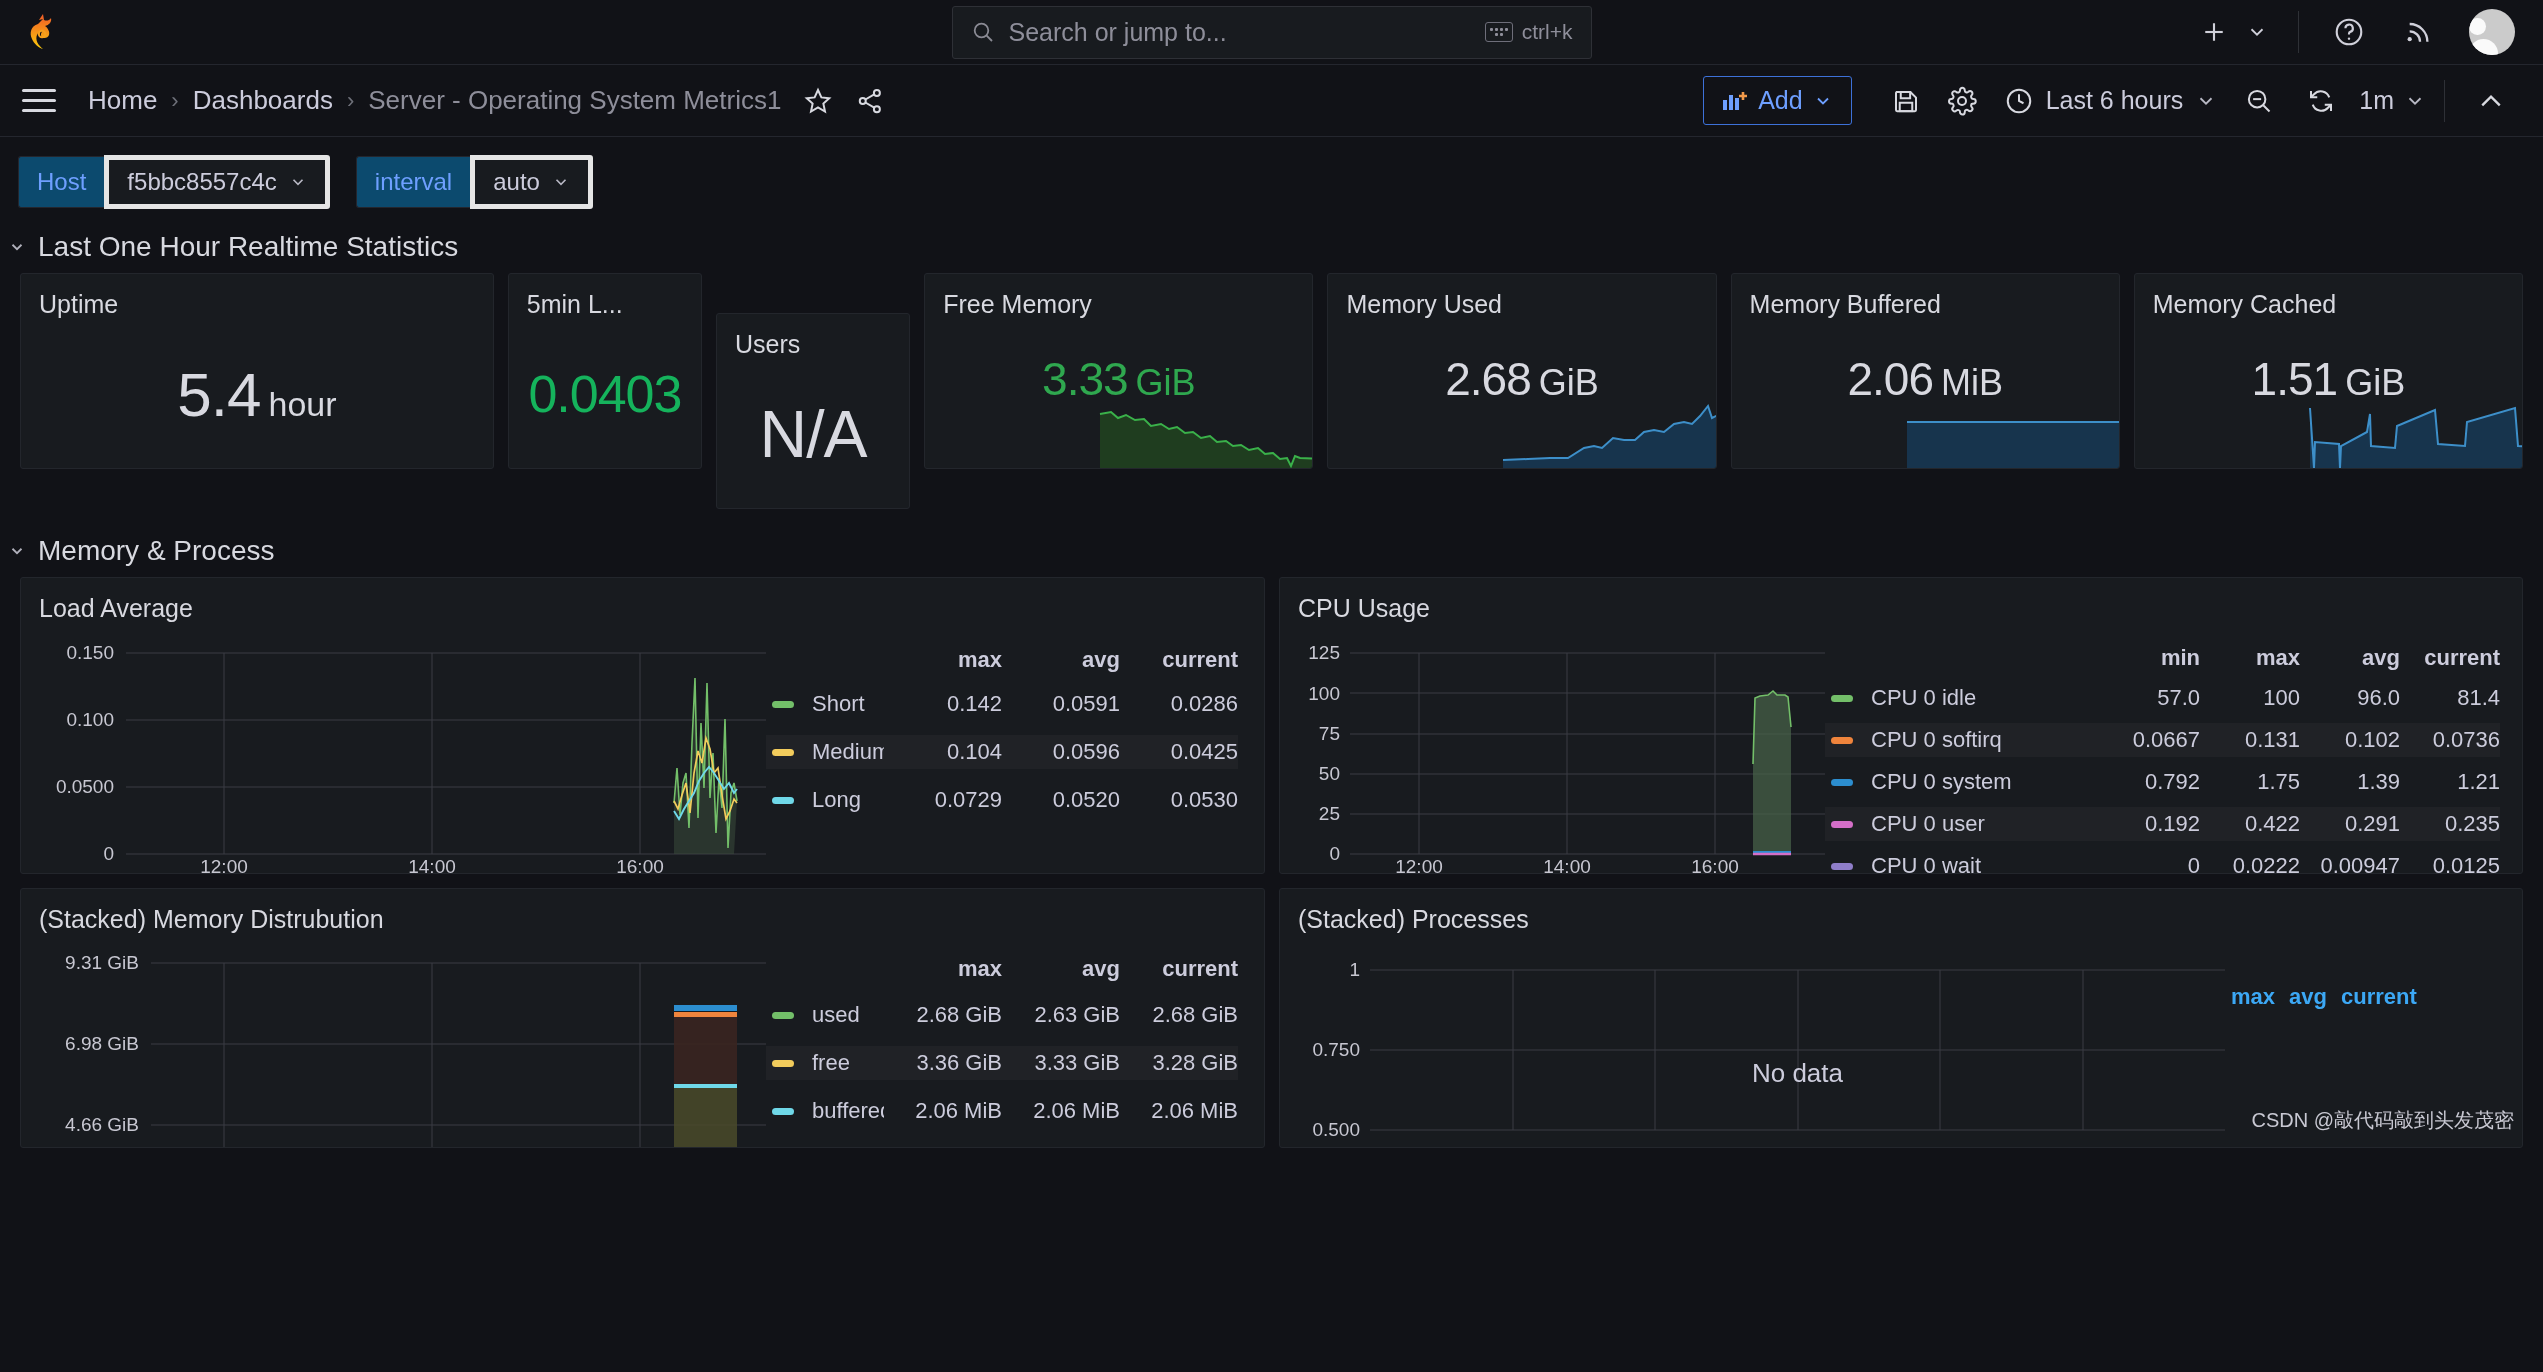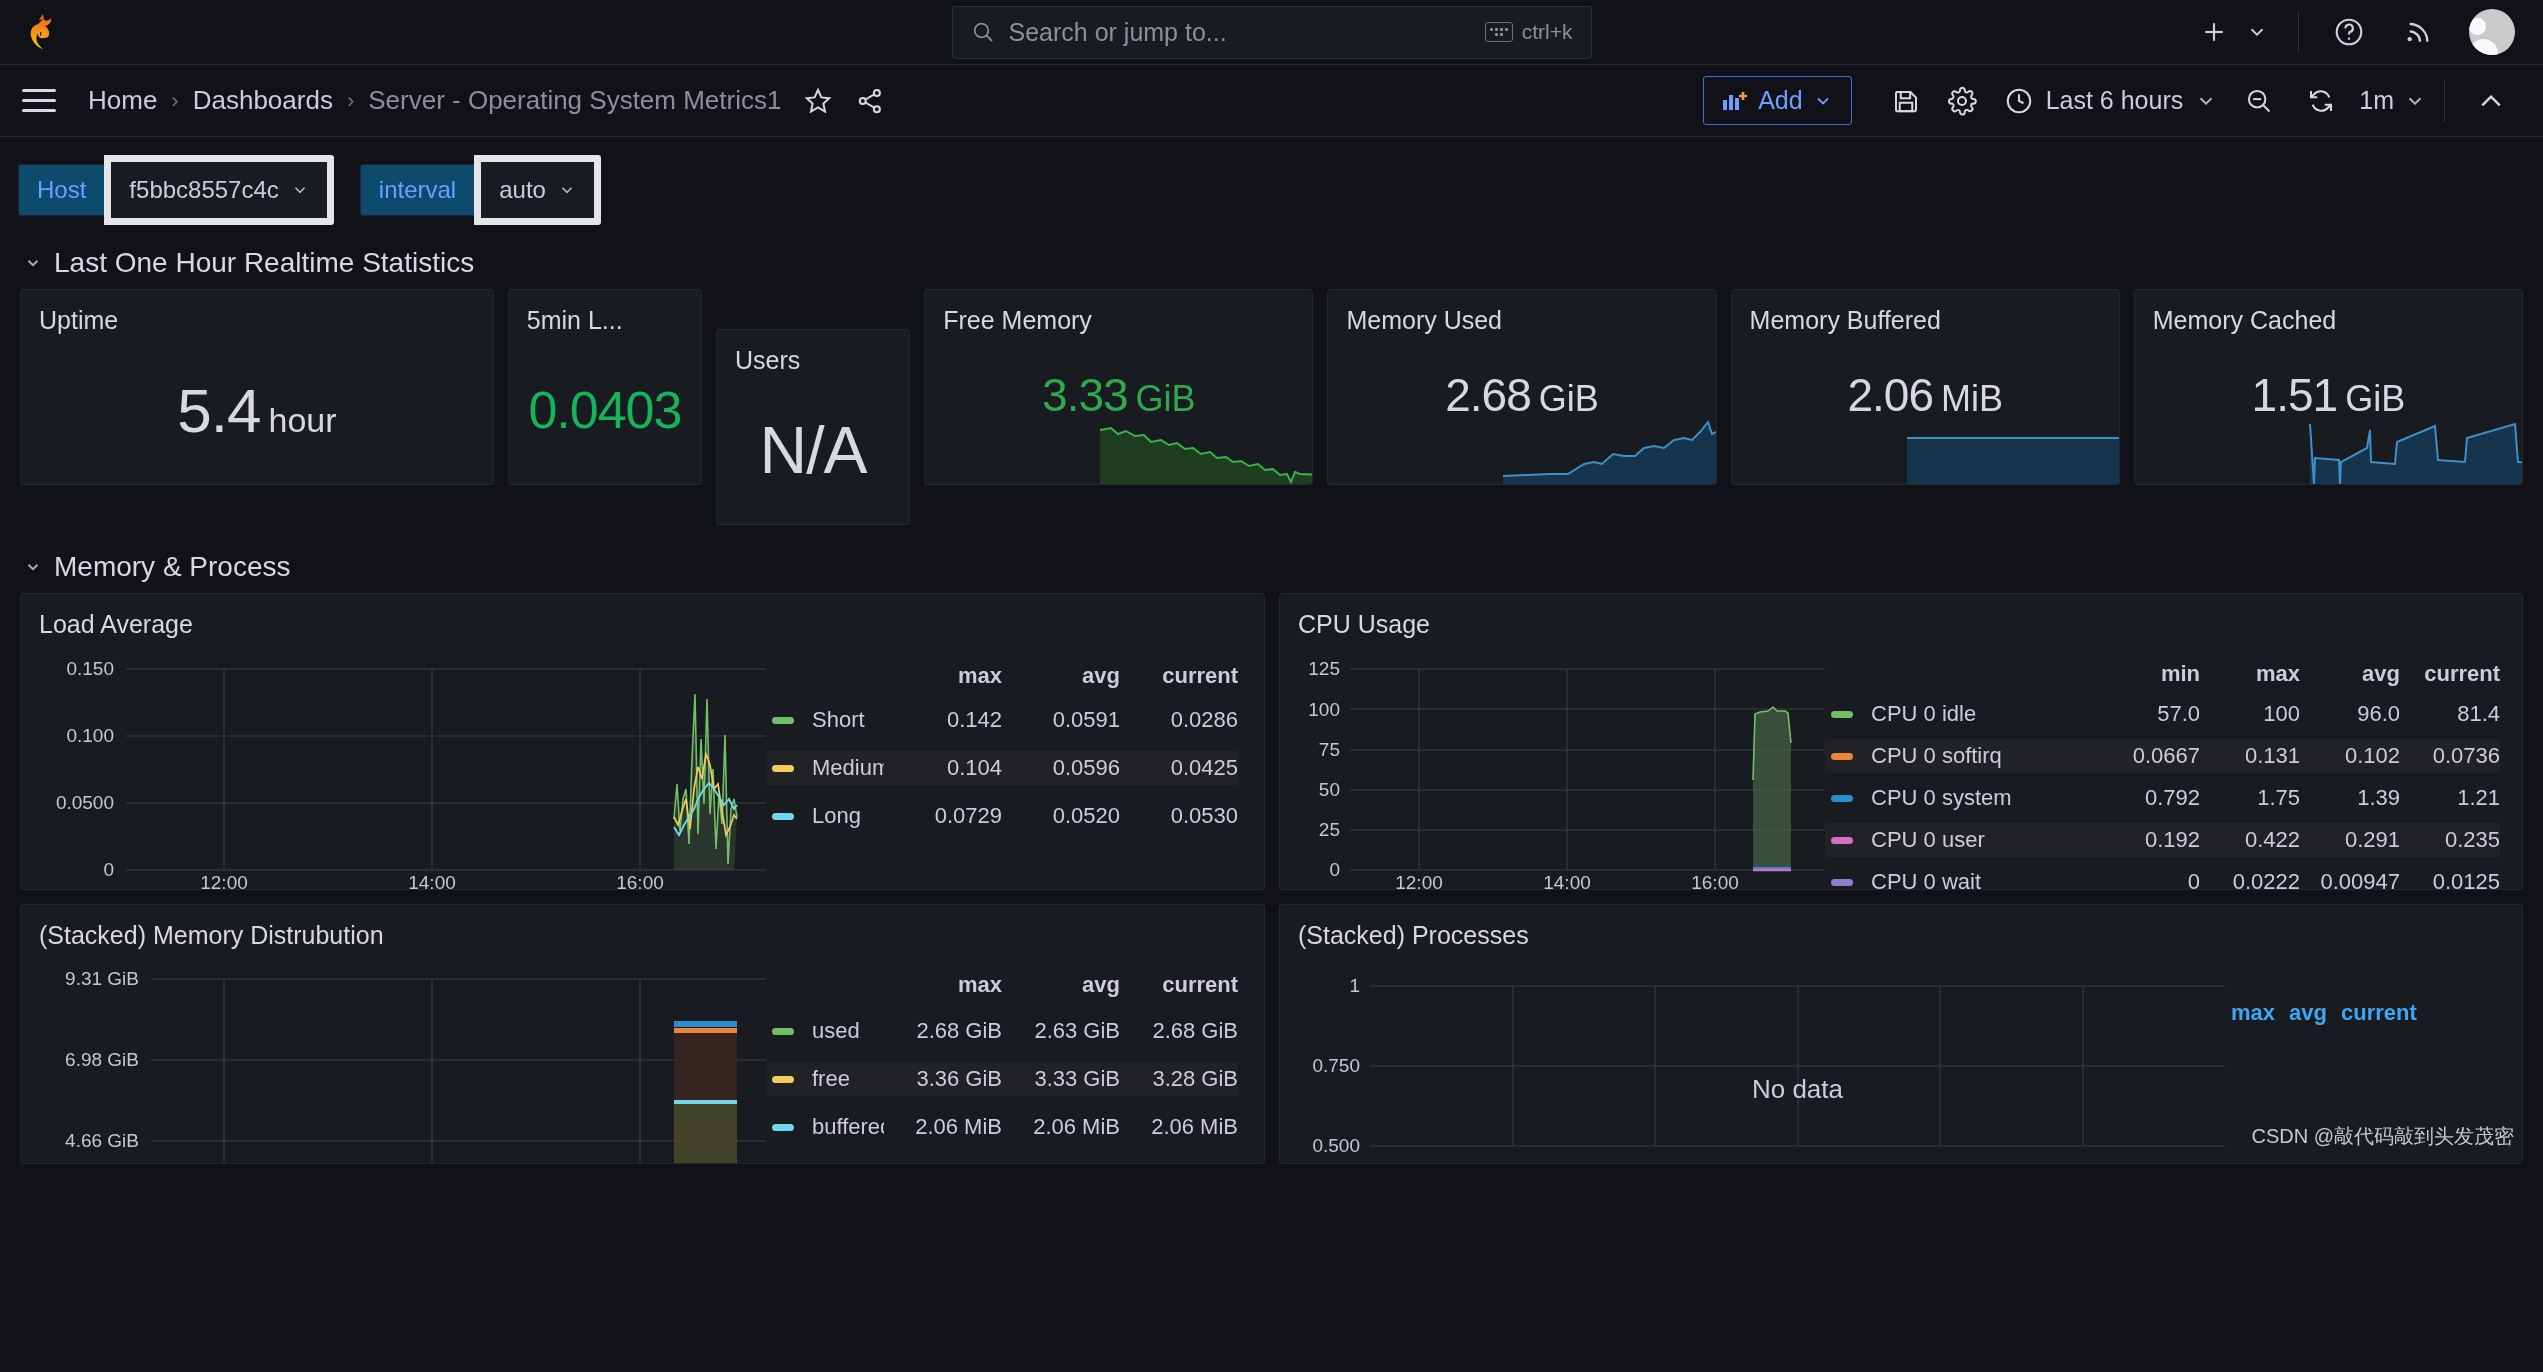--- a/index.html
+++ b/index.html
@@ -62,28 +62,28 @@
   .vdiv { width:1px;height:42px;background:#2e3036; margin: 0 18px;}
 
   
   .varsrow { display:flex; align-items:center; gap:0; padding: 18px 0 10px 18px; }
   .var-label {
     background:#0c4a6e; border:1px solid #24262e; border-right:none;
     border-radius: 3px 0 0 3px;
     padding: 11px 18px; font-size:24px; color:#6e9fff;
   }
   .var-value {
-    background:#181b1f; border:7px solid #e5e5e5; border-radius: 0 3px 3px 0;
-    padding: 14px 18px; font-size:24px; color:#ccccdc;
+    background:#181b1f; border:5px solid #e5e5e5; border-radius: 0 3px 3px 0;
+    padding: 8px 18px; font-size:24px; color:#ccccdc;
     display:flex; align-items:center; gap:12px; cursor:pointer;
   }
   .var-gap { width: 26px; }
 
   
-  .row-header { display:flex; align-items:center; gap: 12px; padding: 12px 0 10px 24px; cursor:pointer;}
+  .row-header { display:flex; align-items:center; gap: 12px; padding: 12px 0 10px 8px; cursor:pointer;}
   .row-header .chev { color:#b0b0bb; font-size: 20px; }
   .row-header .rh-title { font-size:28px; font-weight:500; color:#d8d9e0;}
 
   
   .panelrow { display:flex; gap: 14px; padding: 0 20px; }
   .panel {
     background:#181b1f; border:1px solid #23262c; border-radius:3px;
     position:relative; overflow:hidden;
   }
   .panel-title { font-size: 25px; color:#d8d9e0; padding: 16px 0 0 18px; font-weight:400;}

